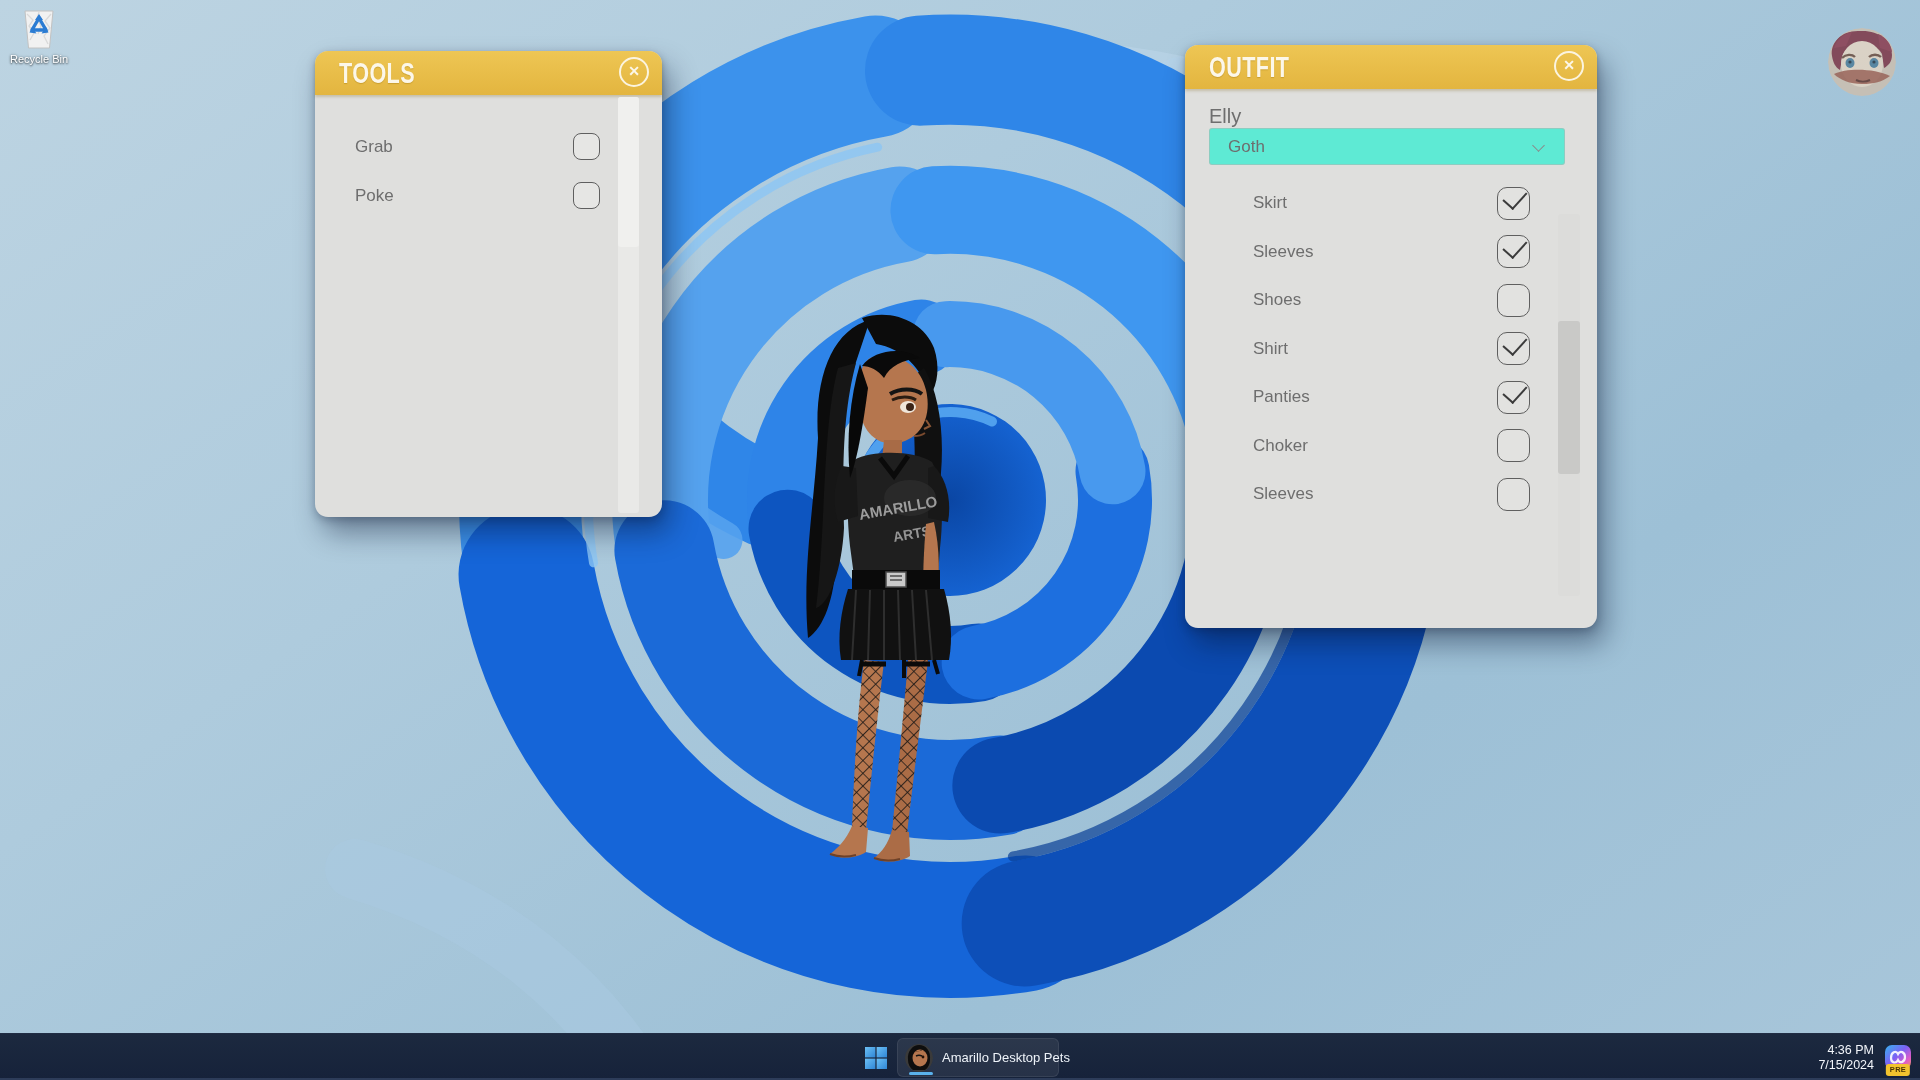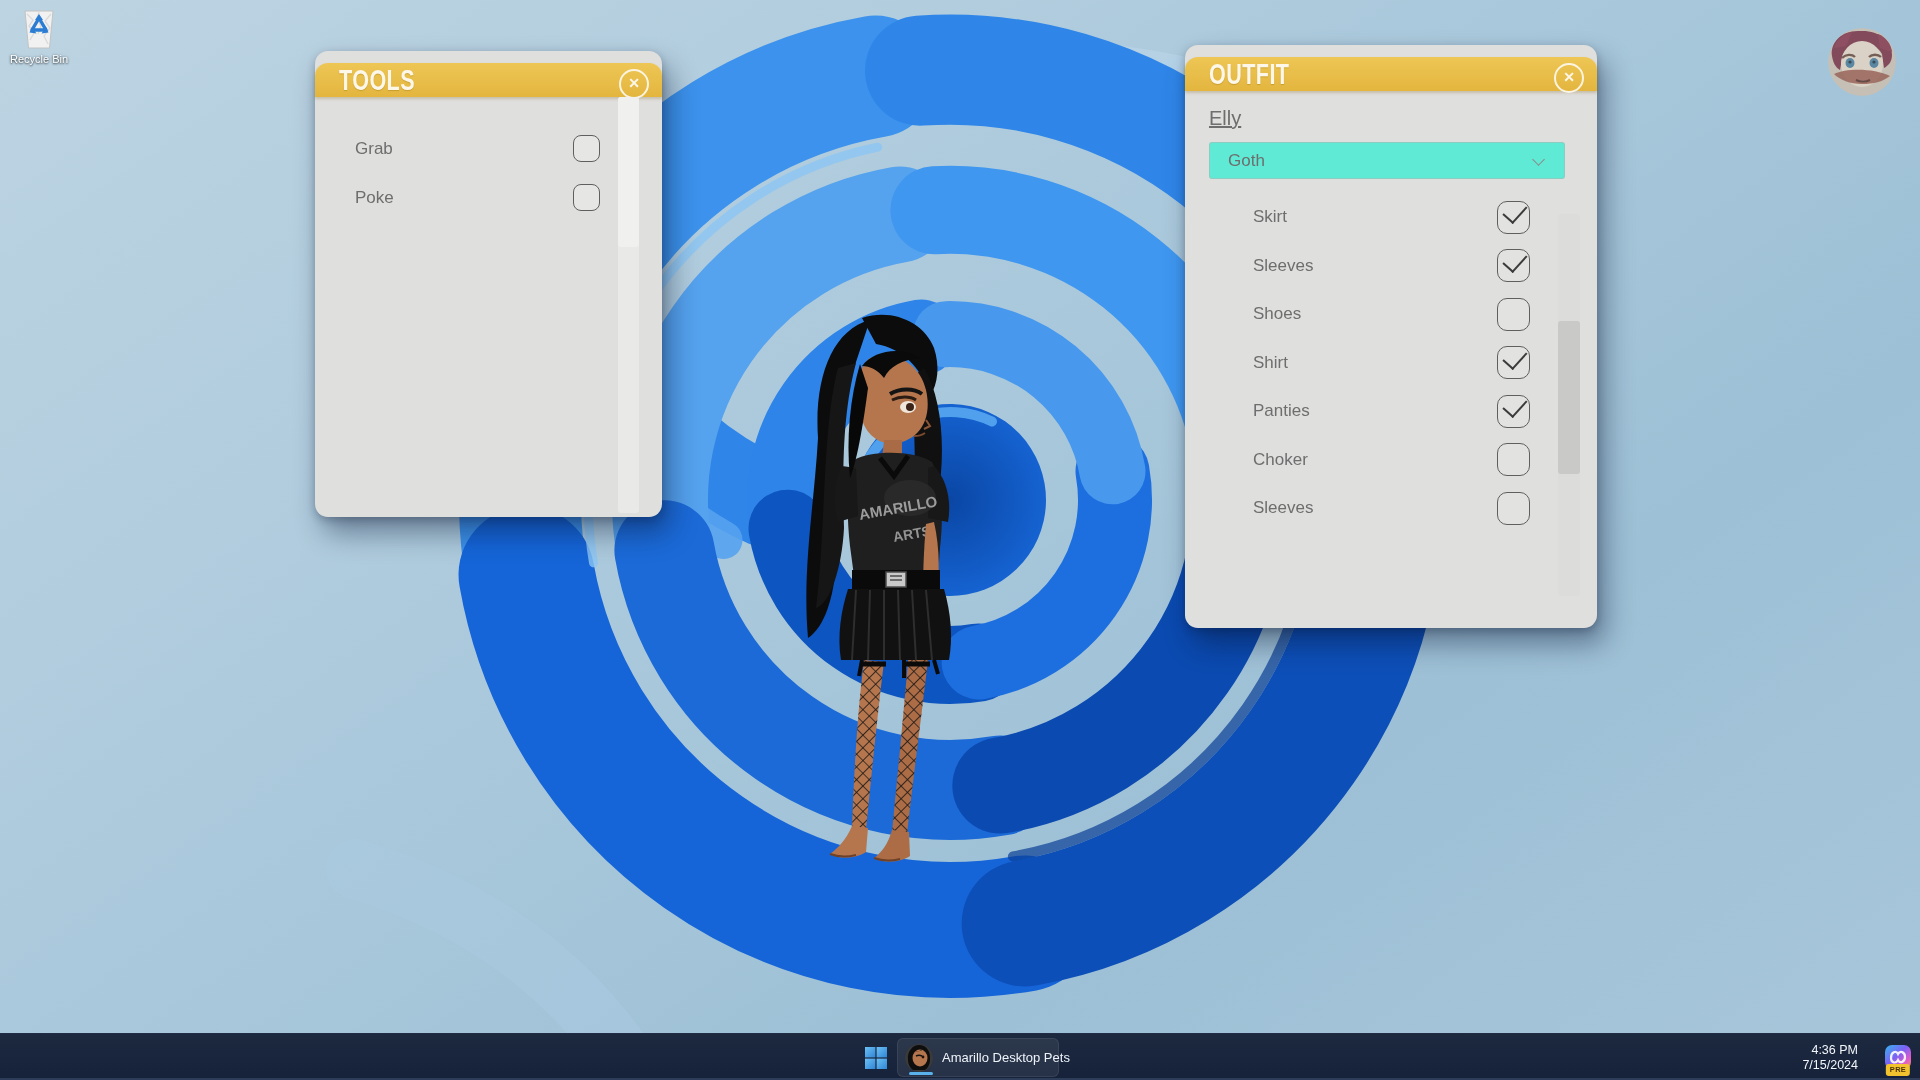--- a/index.html
+++ b/index.html
@@ -20,24 +20,24 @@
   
   .corner-avatar { position:absolute; left:1828px; top:28px; width:68px; height:68px;
     border-radius:50%; overflow:hidden; opacity:.82; z-index:3; }
 
   
   .pet { position:absolute; left:742px; top:308px; width:225px; height:575px; z-index:4; }
 
   
   .card { position:absolute; background:#dfdfdd; border-radius:13px; z-index:10;
     box-shadow:8px 16px 28px rgba(8,18,48,.42), 0 3px 8px rgba(8,18,48,.25); }
-  .card-header { position:relative; height:34px; border-radius:13px 13px 0 0;
+  .card-header { position:relative; height:44px; border-radius:13px 13px 0 0;
     background:linear-gradient(#eec654,#e3b53f);
     display:flex; align-items:center; padding:12px 24px;
-    box-shadow:0 2px 3px rgba(120,90,10,.25);margin-top:12px; }
+    box-shadow:0 2px 3px rgba(120,90,10,.25); }
   .card-title { color:#fcf7e9; font-weight:bold; font-size:27px; letter-spacing:.5px;
     display:inline-block; transform:scale(.8,1.08); transform-origin:left center;
     text-shadow:0 1px 1px rgba(150,110,10,.35); }
   .close-btn { position:absolute; right:13px; top:6px; width:30px; height:30px;
     border-radius:50%; border:2.5px solid rgba(252,247,232,.95);
     color:#fcf7e9; font-size:14px; font-weight:bold; line-height:25px; text-align:center;
     cursor:pointer; }
 
   .row { display:flex; align-items:center; justify-content:space-between; }
   .row-label { color:#6e6e6e; }
@@ -55,21 +55,21 @@
   .tools-win { left:315px; top:51px; width:347px; height:466px; }
   .tools-win .list { padding:27px 62px 0 40px; }
   .tools-win .row { height:49px; }
   .tools-win .row-label { font-size:17px; }
   .tools-win .checkbox { width:27px; height:27px; border-radius:8px; }
   .tools-win .vscroll { right:23px; top:46px; width:21px; height:416px; background:#e9e9e7; }
   .tools-win .vthumb { top:0; height:150px; background:#f0f0ee; }
 
   
   .outfit-win { left:1185px; top:45px; width:412px; height:583px; }
-  .outfit-win .pet-name { margin:16px 24px 12px; font-size:20px; color:#6e6e6e;text-decoration:underline; }
+  .outfit-win .pet-name { margin:16px 24px 0; font-size:20px; color:#6e6e6e; }
   .dropdown { position:relative; margin:0 32px 0 24px; height:37px; border-radius:3px;
     background:#5eead4; border:1px solid rgba(180,180,176,.55);
     display:flex; align-items:center; padding:0 18px; cursor:pointer; }
   .dropdown .sel { font-size:17px; color:#6e6e6e; }
   .chevron { position:absolute; right:20px; top:12px; width:10px; height:10px; }
   .chevron::after { content:""; position:absolute; left:0; top:0; width:8px; height:8px;
     border-right:1.8px solid #8a8a8a; border-bottom:1.8px solid #8a8a8a; transform:rotate(45deg); }
   .outfit-win .list { padding:14px 67px 0 68px; }
   .outfit-win .row { height:48.5px; }
   .outfit-win .row-label { font-size:17px; }
@@ -86,21 +86,21 @@
   .start-btn { position:absolute; left:861px; top:9px; width:30px; height:30px;
     display:flex; align-items:center; justify-content:center; border-radius:5px; cursor:pointer; }
   .app-btn { position:absolute; left:897px; top:4px; width:162px; height:39px;
     background:rgba(255,255,255,.07); border:1px solid rgba(255,255,255,.08);
     border-radius:6px; display:flex; align-items:center; padding:0 10px 0 7px; gap:9px; cursor:pointer; }
   .app-btn .app-label { font-size:13px; color:#eef3f9; white-space:nowrap; }
   .app-btn .indicator { position:absolute; left:11px; bottom:1px; width:24px; height:3px;
     border-radius:2px; background:#5ab2ec; }
   .app-avatar { width:28px; height:28px; border-radius:50%; overflow:hidden; flex:none; }
 
-  .tray { position:absolute; right:8px; top:0; height:47px; display:flex; align-items:center; gap:26px; }
+  .tray { position:absolute; right:8px; top:0; height:47px; display:flex; align-items:center; gap:10px; }
   .clock { text-align:right; color:#f2f5fa; font-size:12.5px; line-height:15px; cursor:default; }
   .copilot { position:relative; width:28px; height:28px; cursor:pointer; }
   .copilot .badge { position:absolute; left:50%; transform:translateX(-50%); bottom:-4px;
     background:#f2c32e; color:#4a3500; font-size:7.5px; font-weight:bold;
     padding:1px 4px 1.5px; border-radius:3px; letter-spacing:.3px; }
 </style>
 </head>
 <body>
 
 <svg class="wallpaper" viewBox="0 0 1920 1080" preserveAspectRatio="none">

